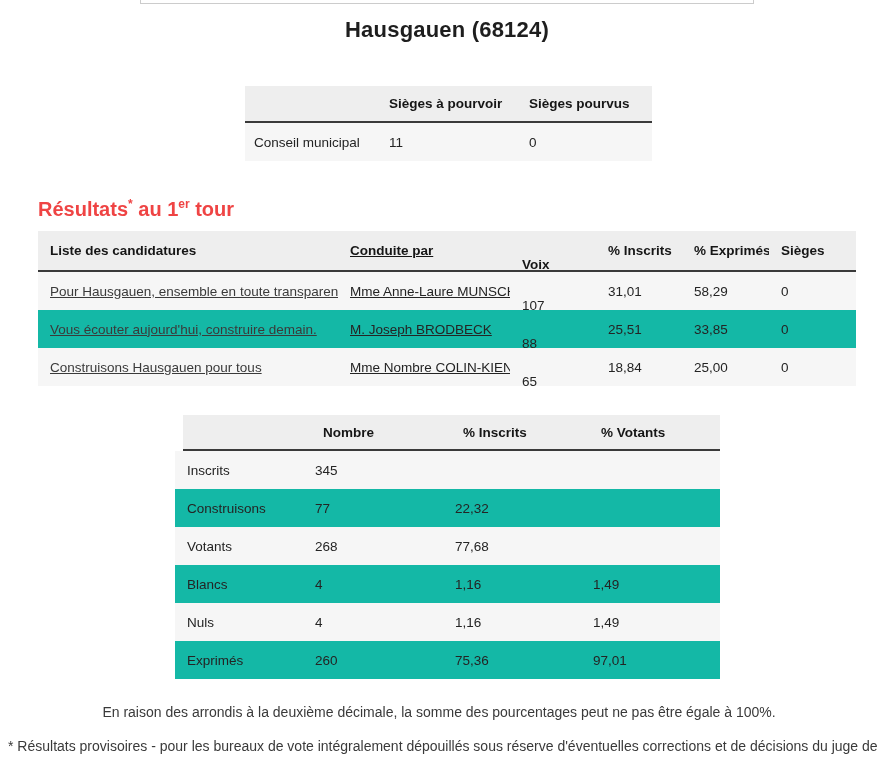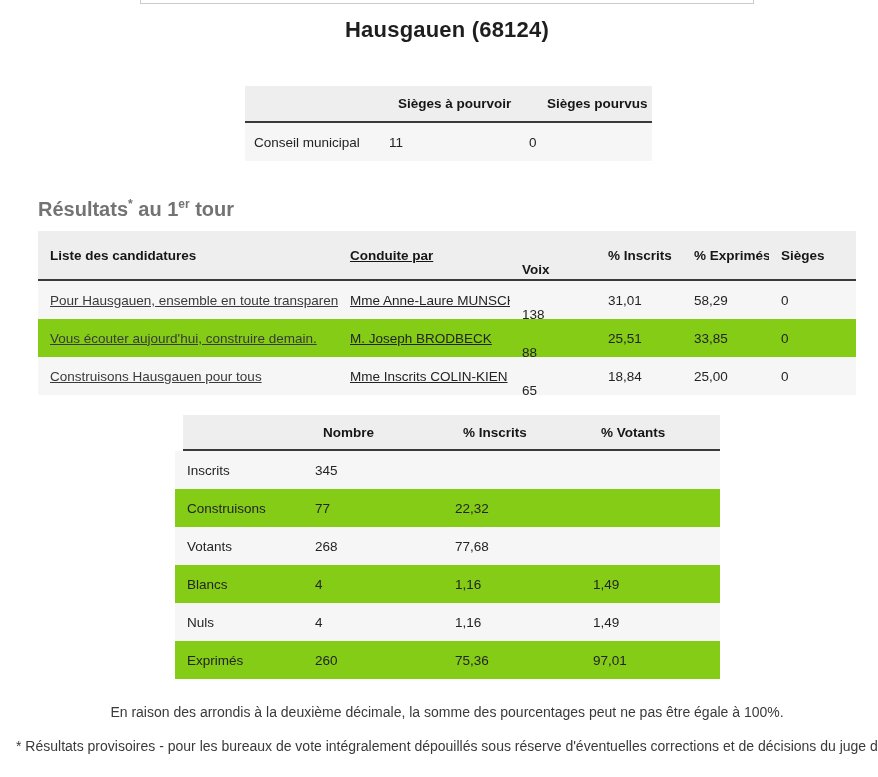--- a/index.html
+++ b/index.html
@@ -33,40 +33,40 @@
   .thead {
     display:flex; align-items:center;
     background:#eeeeee;
     border-bottom:2px solid #3a3a3a;
     font-weight:bold; color:#161616;
   }
   .trow { display:flex; align-items:center;justify-content:center; }
   .cell { padding-left:12px; flex-shrink:0; overflow:hidden; white-space:nowrap; }
 
   .row-light { background:#f6f6f6; }
-  .row-alt   { background:#84cc16; }
+  .row-alt   { background:#14b8a6; }
 
   
   .seats { left:245px; top:86px; width:407px; }
-  .seats .thead { height:37px;gap:9px; }
+  .seats .thead { height:37px; }
   .seats .trow  { height:38px; }
   .seats .c1 { width:135px; padding-left:9px; }
   .seats .c2 { width:140px; padding-left:9px; }
   .seats .c3 { width:132px; padding-left:9px; }
 
   
   .results-heading {
     position:absolute; left:38px; top:197px;
-    font-size:20px; font-weight:bold; color:#737373;
+    font-size:20px; font-weight:bold; color:#ef4444;
   }
   .results-heading sup { font-size:12px; font-weight:bold; }
 
   
   .results { left:38px; top:231px; width:818px; }
-  .results .thead { height:50px; }
+  .results .thead { height:41px; }
   .results .trow  { height:38px; }
   .results .c1 { width:300px; }
   .results .c2 { width:172px;text-decoration:underline; }
   .results .c3 { width:86px;margin-top:28px; }
   .results .c4 { width:86px; }
   .results .c5 { width:87px; }
   .results .c6 { width:87px; }
   .results a {
     color:#3a3a3a; text-decoration:underline; cursor:pointer;
   }
@@ -74,21 +74,21 @@
   
   .participation { left:175px; top:415px; width:545px; }
   .participation .thead { height:36px;margin-left:8px; }
   .participation .trow  { height:38px; }
   .participation .c1 { width:128px; }
   .participation .c2 { width:140px; }
   .participation .c3 { width:138px; }
   .participation .c4 { width:139px; }
 
   .note {
-    position:absolute; left:16px; width:862px;
+    position:absolute; left:8px; width:862px;
     text-align:center; font-size:14px; color:#3a3a3a;
     white-space:nowrap;
   }
   .note-rounding   { top:704px; }
   .note-provisional{ top:738px; }
 </style>
 </head>
 <body>
 
 <input class="search-remnant" type="text" style="">
@@ -116,38 +116,38 @@
     <div class="cell c2">Conduite par</div>
     <div class="cell c3">Voix</div>
     <div class="cell c4">% Inscrits</div>
     <div class="cell c5">% Exprimés</div>
     <div class="cell c6">Sièges</div>
   </div>
 
   <div class="trow row-light">
     <div class="cell c1"><a>Pour Hausgauen, ensemble en toute transparence !</a></div>
     <div class="cell c2">Mme Anne-Laure MUNSCH</div>
-    <div class="cell c3">138</div>
+    <div class="cell c3">107</div>
     <div class="cell c4">31,01</div>
     <div class="cell c5">58,29</div>
     <div class="cell c6">0</div>
   </div>
 
   <div class="trow row-alt">
     <div class="cell c1"><a>Vous écouter aujourd'hui, construire demain.</a></div>
     <div class="cell c2">M. Joseph BRODBECK</div>
     <div class="cell c3">88</div>
     <div class="cell c4">25,51</div>
     <div class="cell c5">33,85</div>
     <div class="cell c6">0</div>
   </div>
 
   <div class="trow row-light">
     <div class="cell c1"><a>Construisons Hausgauen pour tous</a></div>
-    <div class="cell c2">Mme Inscrits COLIN-KIEN</div>
+    <div class="cell c2">Mme Nombre COLIN-KIEN</div>
     <div class="cell c3">65</div>
     <div class="cell c4">18,84</div>
     <div class="cell c5">25,00</div>
     <div class="cell c6">0</div>
   </div>
 </div>
 
 <div class="tbl participation">
   <div class="thead">
     <div class="cell c1"></div>

